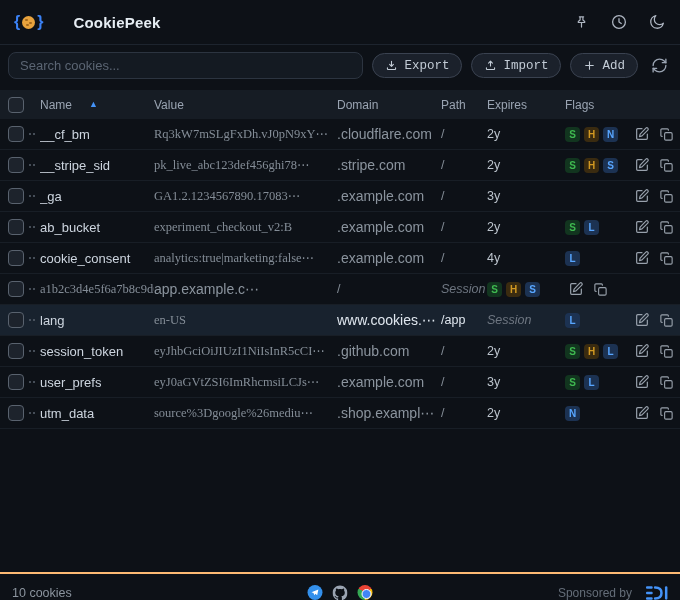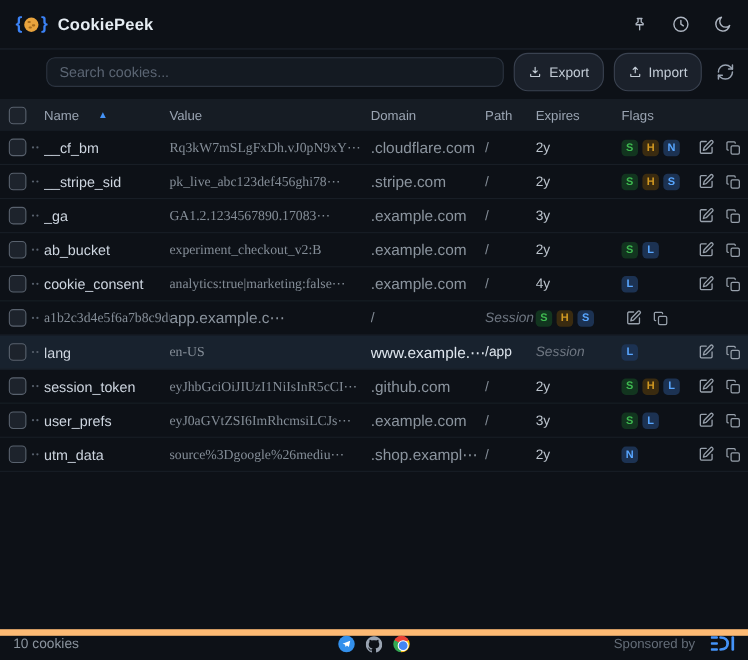--- a/index.html
+++ b/index.html
@@ -19,38 +19,38 @@
   }
   .logo { display:flex; align-items:center; gap:1px; margin-right:9px; }
   .brace { color:#3b82f6; font-size:16px; font-weight:700; line-height:1; }
   .cookie-dot {
     width:13px; height:13px; border-radius:50%; background:#e8a33d; position:relative; margin:0 1px;
   }
   .cookie-dot i { position:absolute; width:2.5px; height:2.5px; border-radius:50%; background:#a56a1c; }
   .cookie-dot i:nth-child(1){ left:3px; top:3px; }
   .cookie-dot i:nth-child(2){ left:7px; top:6px; }
   .cookie-dot i:nth-child(3){ left:4px; top:8px; }
-  .app-title { font-size:15px; font-weight:700; color:#e6edf3; letter-spacing:.2px; }
+  .app-title { font-size:15px; font-weight:700; color:#e6edf3; letter-spacing:.2px;margin-left:21px; }
   .topbar-icons { margin-left:auto; display:flex; align-items:center; gap:20px; }
   .tb-icon { background:none; border:none; color:#aeb6c2; cursor:pointer; padding:0; }
 
   
   .toolbar {
-    height:45px; flex:0 0 45px; display:flex; align-items:center; gap:9px; padding:0 8px 4px 8px;margin-left:34px;
+    height:45px; flex:0 0 45px; display:flex; align-items:center; gap:9px; padding:0 8px 4px 8px;
   }
   .search {
     flex:1; height:27px; background:#141a22; border:1px solid #2c3440; border-radius:8px;
     color:#c9d1d9; font-size:13px; padding:0 11px; outline:none;
     font-family:"Liberation Sans", sans-serif;
   }
   .search::placeholder { color:#5b6573; }
   .btn {
-    height:35px; display:inline-flex; align-items:center; gap:6px; padding:0 12px;
+    height:25px; display:inline-flex; align-items:center; gap:6px; padding:0 12px;
     background:#1b212b; border:1px solid #3a4250; border-radius:13px;
-    color:#c3ccd6; font-size:12.5px; cursor:pointer; font-family:Liberation Sans, sans-serif;
+    color:#c3ccd6; font-size:12.5px; cursor:pointer; font-family:Liberation Mono, monospace;
     white-space:nowrap;
   }
   .ghost-btn { background:none; border:none; color:#9aa4b2; cursor:pointer; padding:0 4px; }
 
   
   .grid-cols {
     display:grid;
     grid-template-columns:18px 14px 114px 183px 104px 46px 78px 66px 1fr;
     align-items:center;
   }
@@ -86,22 +86,22 @@
   .badge.secure   { background:#12351f; color:#3fb950; }
   .badge.httponly { background:#3a2b10; color:#d29922; }
   .badge.samesite { background:#1c3252; color:#58a6ff; }
   .actions { display:flex; gap:9px; justify-content:flex-start; padding-left:3px; }
   .icon-btn { background:none; border:none; color:#98a1ac; cursor:pointer; padding:0; }
 
   .spacer { flex:1; }
 
   
   .footer {
-    height:28px; flex:0 0 28px; border-top:6px solid #fdba74;
-    display:flex; align-items:flex-start; padding:0 12px; position:relative;
+    height:28px; flex:0 0 28px; border-top:2px solid #fdba74;
+    display:flex; align-items:flex-end; padding:0 12px; position:relative;
     color:#8b949e; font-size:12.5px;margin-top:28px;
   }
   .footer-center {
     position:absolute; left:50%; transform:translateX(-50%);
     display:flex; align-items:center; gap:10px;
   }
   .soc { width:15px; height:15px; border-radius:50%; display:inline-flex; align-items:center; justify-content:center; cursor:pointer; }
   .soc.telegram { background:#3390ec; color:#fff; }
   .soc.github { color:#9aa4b2; background:none; }
   .soc.chrome {
@@ -160,20 +160,28 @@
     </span>
     <span>Export</span>
   </button>
   <button class="btn">
     <span>
       <svg width="13" height="13" viewBox="0 0 24 24" fill="none" stroke="currentColor" stroke-width="2" stroke-linecap="round" stroke-linejoin="round">
         <path d="M12 13V4M8.5 7.5L12 4l3.5 3.5M4.5 16v2.5a1 1 0 0 0 1 1h13a1 1 0 0 0 1-1V16"></path>
       </svg>
     </span>
     <span>Import</span>
+  </button>
+  <button class="btn">
+    <span>
+      <svg width="13" height="13" viewBox="0 0 24 24" fill="none" stroke="currentColor" stroke-width="2" stroke-linecap="round">
+        <path d="M12 5v14M5 12h14"></path>
+      </svg>
+    </span>
+    <span>Add</span>
   </button>
   <button class="ghost-btn" title="Refresh">
     <svg width="17" height="17" viewBox="0 0 24 24" fill="none" stroke="currentColor" stroke-width="1.9" stroke-linecap="round" stroke-linejoin="round">
       <path d="M3 12a9 9 0 0 1 9-9 9.75 9.75 0 0 1 6.74 2.74L21 8"></path>
         <path d="M21 3v5h-5"></path>
       <path d="M21 12a9 9 0 0 1-9 9 9.75 9.75 0 0 1-6.74-2.74L3 16"></path>
         <path d="M8 16H3v5"></path>
     </svg>
   </button>
 </div>
@@ -389,21 +397,21 @@
   </div>
 
   <div class="row grid-cols selected">
     <span class="cb"></span>
     <span class="dots">
         <i></i>
         <i></i>
       </span>
     <span class="c name">lang</span>
     <span class="c value">en-US</span>
-    <span class="c domain">www.example.⋯</span>
+    <span class="c domain">www.cookies.⋯</span>
     <span class="c path">/app</span>
     <span class="c expires session">Session</span>
     <span class="flags">
         <span class="badge samesite">L</span>
       </span>
     <span class="actions">
       <button class="icon-btn" title="Edit">
         <svg width="16" height="16" viewBox="0 0 24 24" fill="none" stroke="currentColor" stroke-width="1.8" stroke-linecap="round" stroke-linejoin="round">
           <path d="M12 4H5.5A1.5 1.5 0 0 0 4 5.5v13A1.5 1.5 0 0 0 5.5 20h13a1.5 1.5 0 0 0 1.5-1.5V12"></path>
           <path d="M17.8 3.2a2 2 0 1 1 2.9 2.9L12 14.9l-3.8 1 1-3.8Z"></path>

